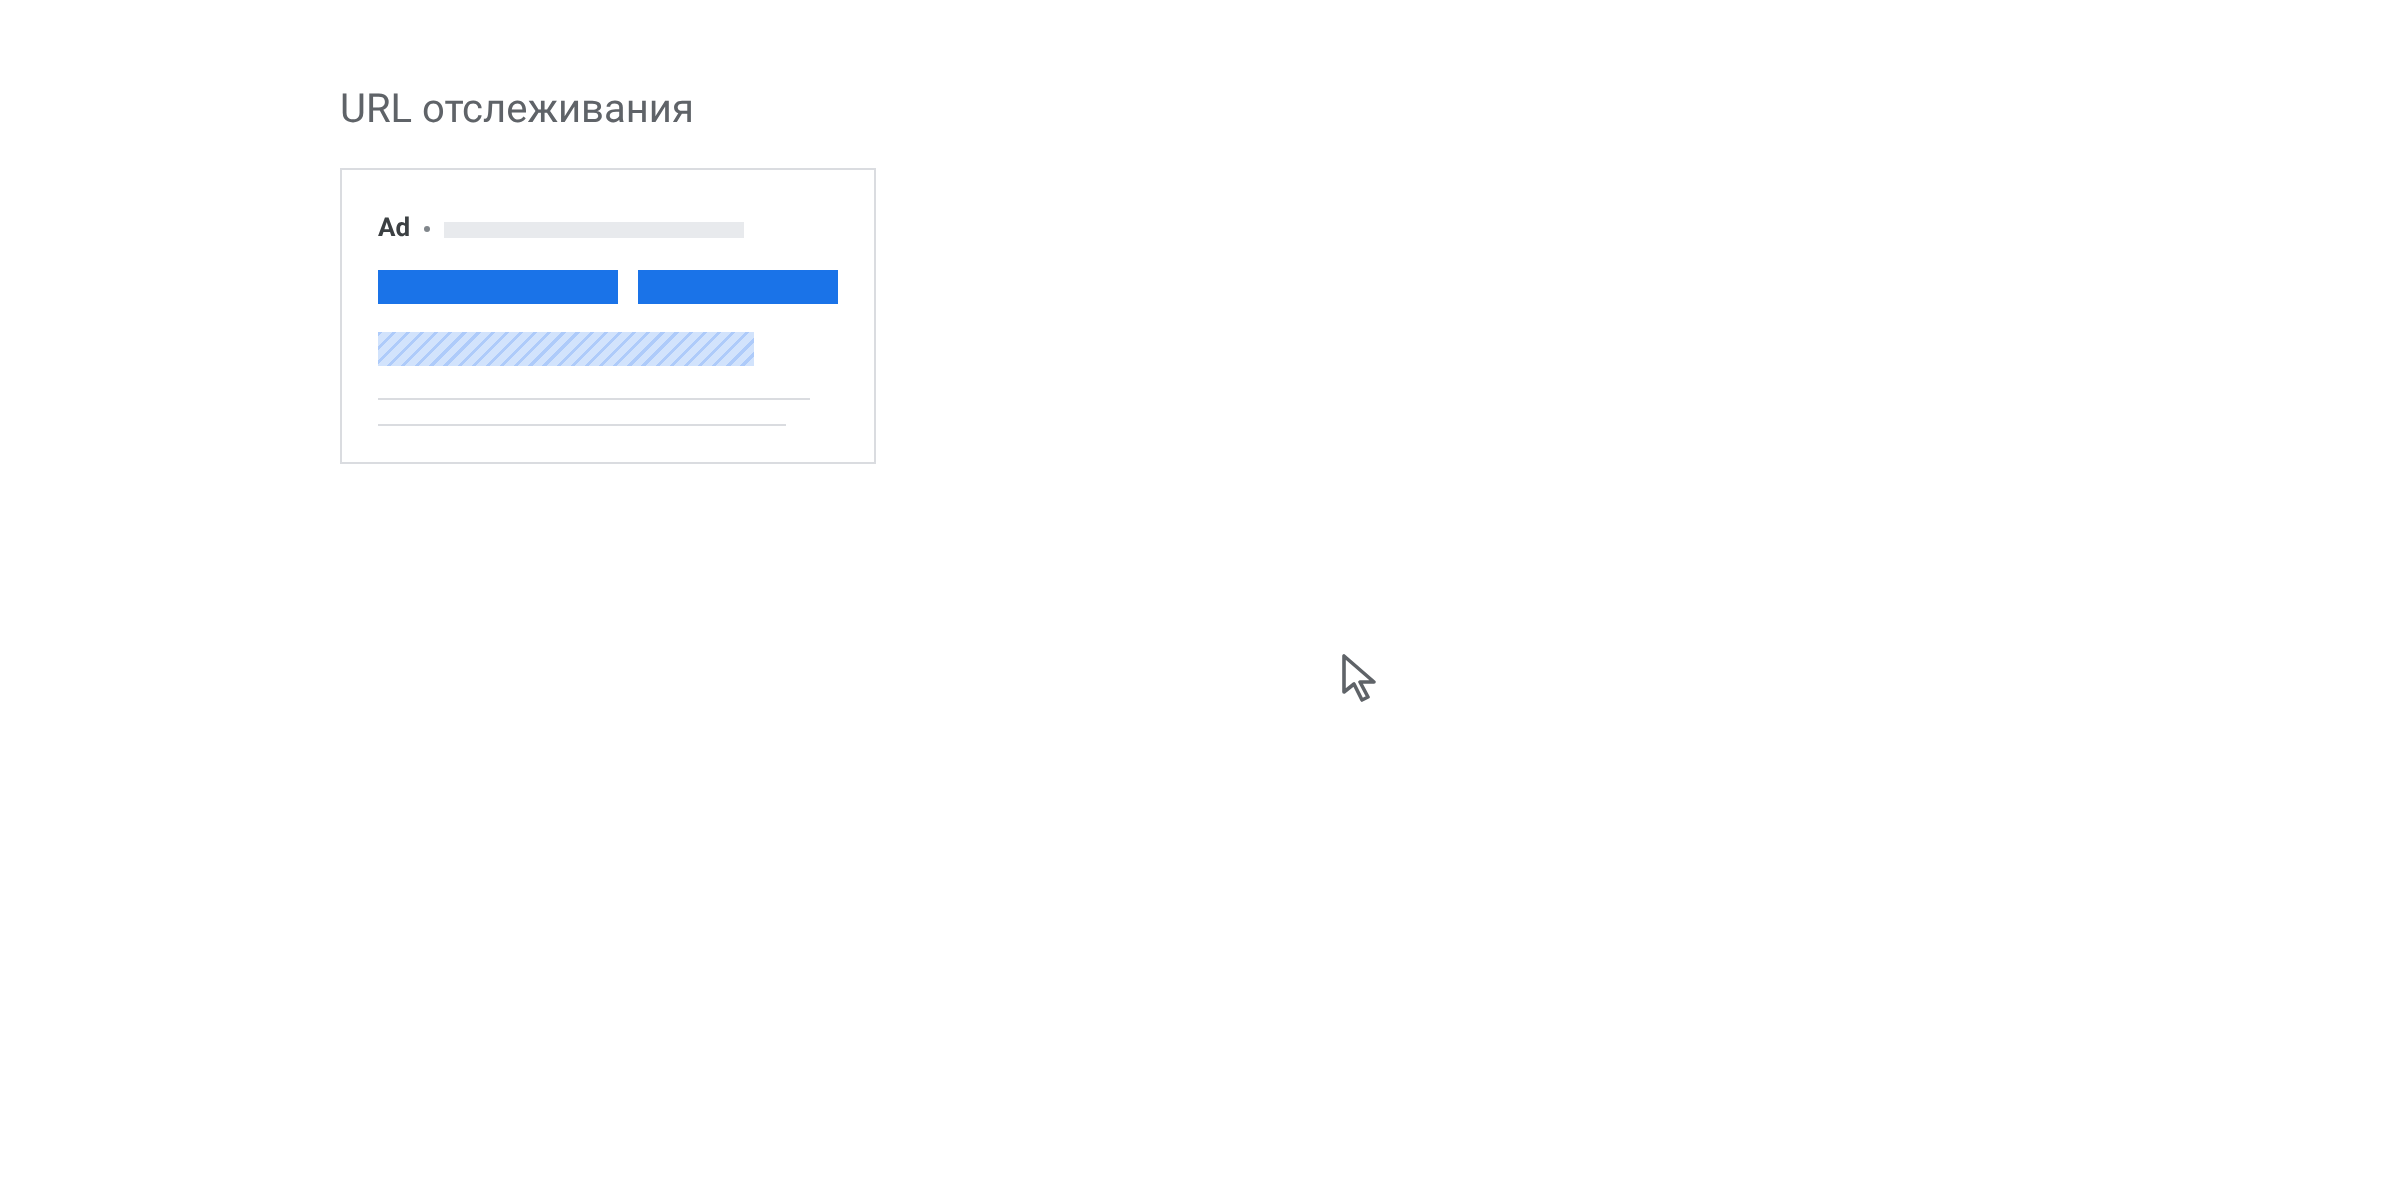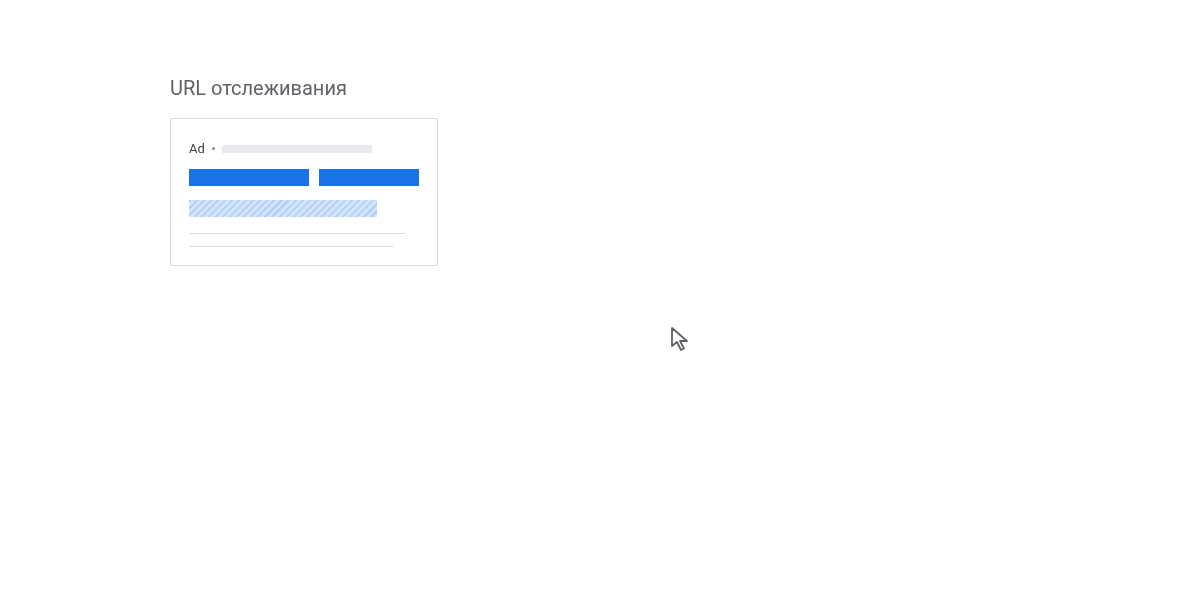--- a/index.html
+++ b/index.html
@@ -6,21 +6,21 @@
     body {
       width: 1200px;
       height: 600px;
       font-family: 'Google Sans', Roboto, Arial, sans-serif;
       background: #fff;
       position: relative;
     }
     .container {
       position: absolute;
       left: 170px;
-      top: 76px;
+      top: 42px;
     }
     .title {
       font-size: 20px;
       color: #5f6368;
       font-weight: 400;
       margin-bottom: 18px;
     }
     .card {
       width: 268px;
       border: 1px solid #dadce0;
@@ -28,21 +28,21 @@
       background: #fff;
     }
     .ad-row {
       display: flex;
       align-items: center;
       gap: 5px;
       margin-bottom: 13px;
     }
     .ad-label {
       font-size: 13px;
-      font-weight: 400;
+      font-weight: 700;
       color: #3c4043;
     }
     .ad-dot {
       width: 3px;
       height: 3px;
       background: #80868b;
       border-radius: 50%;
       margin-left: 2px;
       margin-right: 2px;
     }

